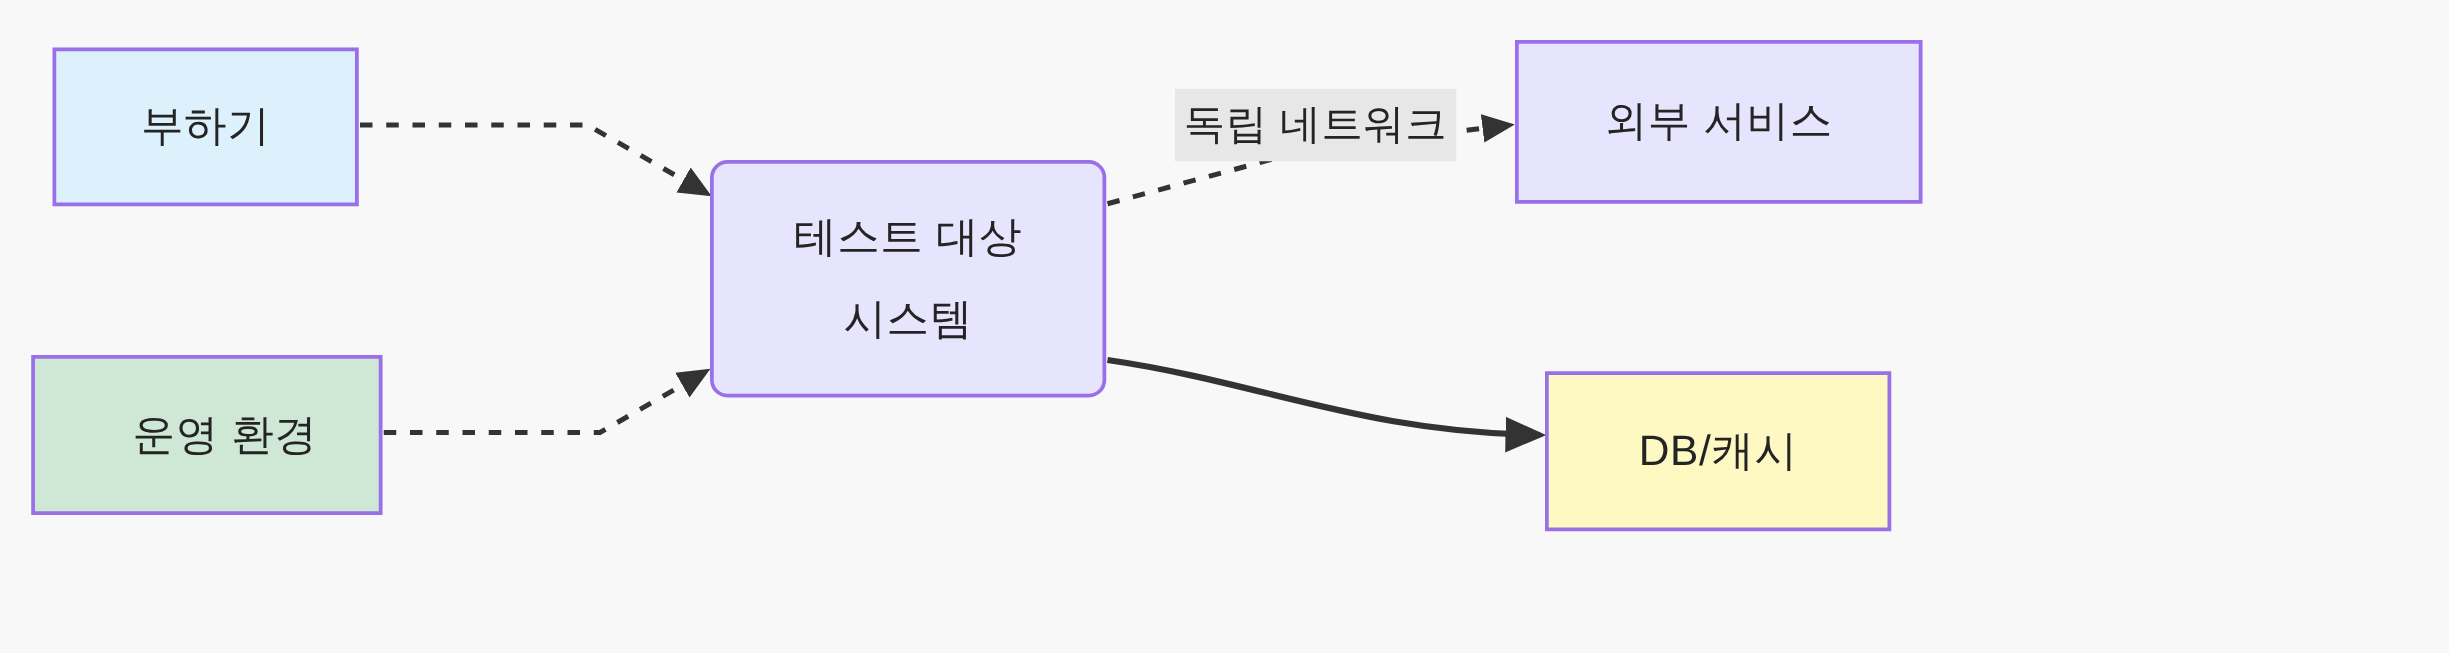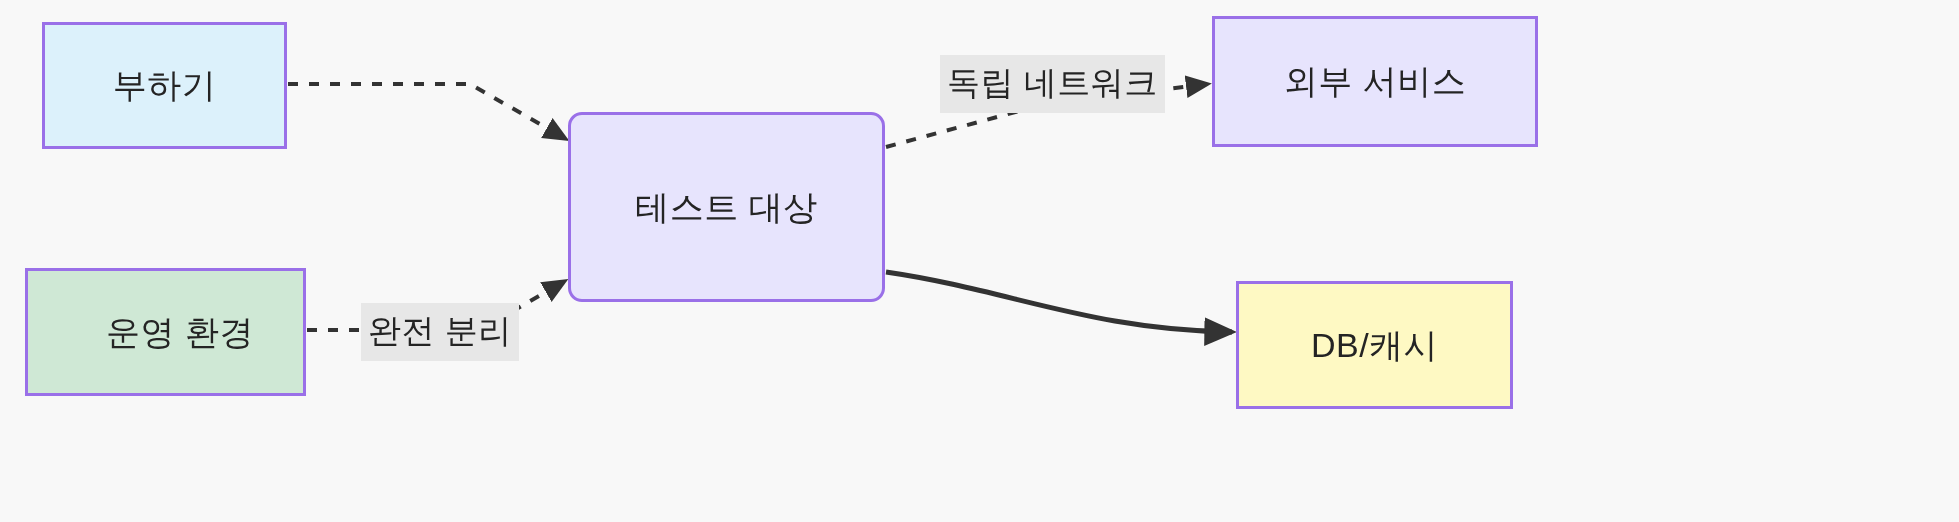--- a/index.html
+++ b/index.html
@@ -11,20 +11,21 @@
     width: 1959px;
     height: 522px;
     overflow: hidden;
     font-family: "Liberation Sans", "DejaVu Sans", sans-serif;
   }
   #diagram {
     position: relative;
     width: 1959px;
     height: 406px;
     background: #f8f8f8;
+    margin-top: 16px;
   }
   #edges {
     position: absolute;
     left: 0;
     top: 0;
     width: 1959px;
     height: 522px;
   }
   .node {
     position: absolute;
@@ -109,28 +110,28 @@
   <div class="node" id="node-load-generator">
     <span class="node-label">부하기</span>
   </div>
 
   <div class="node" id="node-production-env">
     <span class="node-label">운영 환경</span>
   </div>
 
   <div class="node" id="node-system-under-test">
     <span class="node-label">테스트 대상</span>
+    <span class="node-label">시스템</span>
   </div>
 
   <div class="node" id="node-external-service">
     <span class="node-label">외부 서비스</span>
   </div>
 
   <div class="node" id="node-db-cache">
     <span class="node-label">DB/캐시</span>
   </div>
 
 
-  <div class="edge-label" id="edge-label-full-isolation">완전 분리</div>
 
   <div class="edge-label" id="edge-label-dedicated-network">독립 네트워크</div>
 
 </div>
 
 </body></html>

